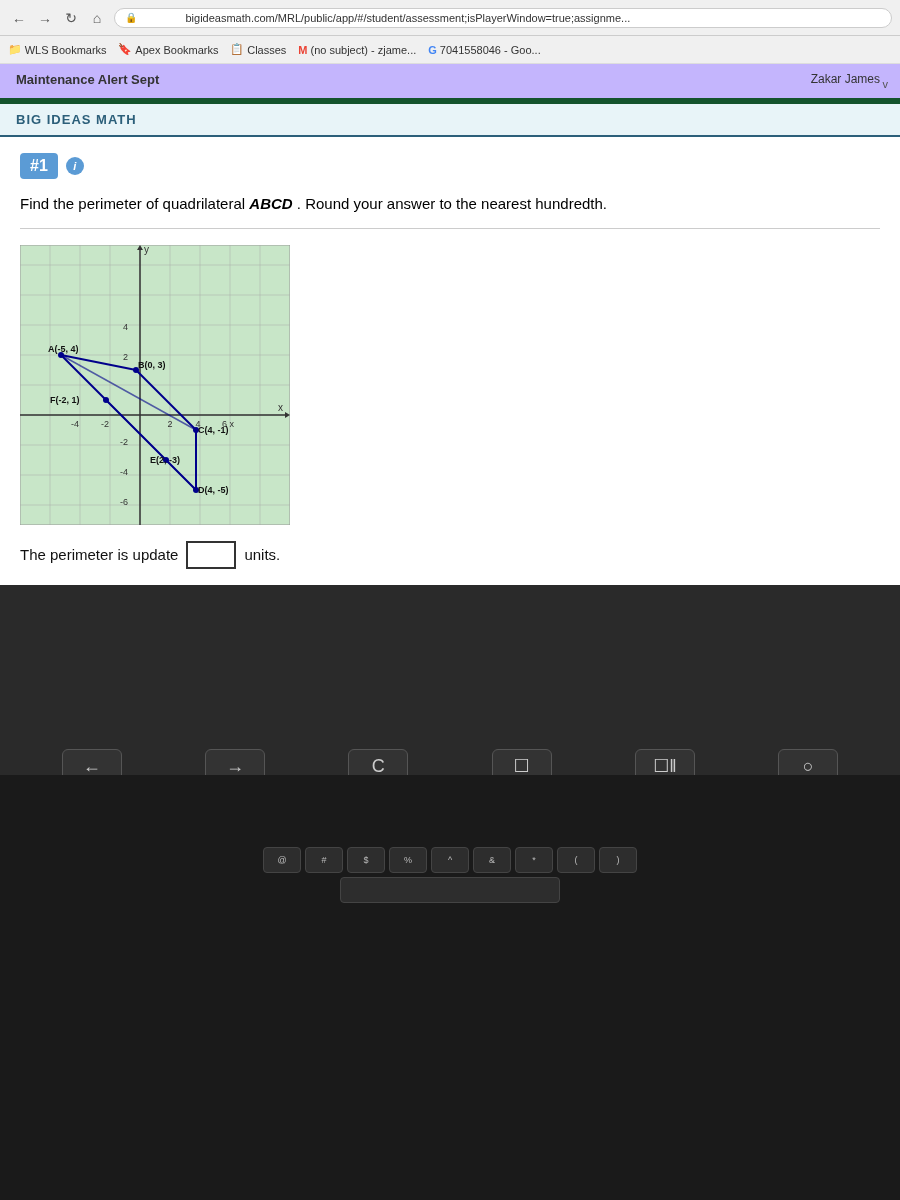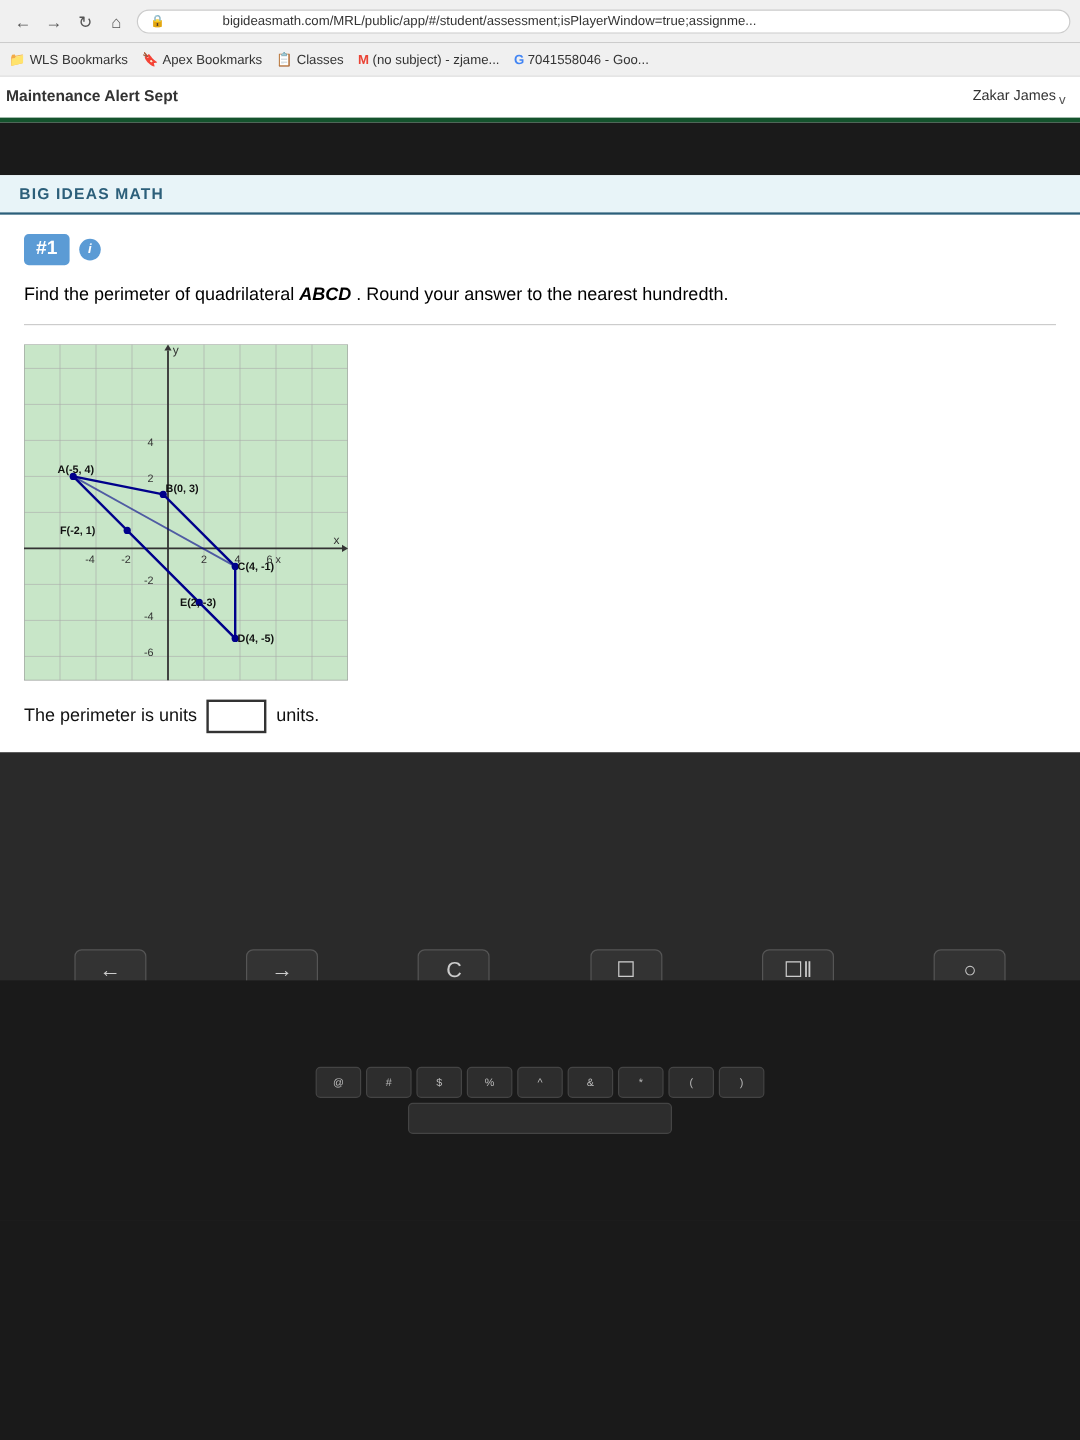--- a/index.html
+++ b/index.html
@@ -76,23 +76,23 @@
       color: #333;
       cursor: pointer;
       white-space: nowrap;
     }
     .bookmark-icon {
       font-size: 11px;
     }
 
     
     .alert-banner {
-      background: #ffffff;
-      border-bottom: 4px solid #14532d;
-      padding: 8px 5px;
+      background: #c4b5fd;
+      border-bottom: 6px solid #14532d;
+      padding: 8px 16px;
       font-size: 12px;
       color: #333;
       position: relative;
     }
     .alert-title {
       font-weight: bold;
       font-size: 13px;
       margin-bottom: 3px;
     }
     .alert-close {
@@ -109,21 +109,20 @@
       top: 8px;
       font-size: 12px;
       color: #333;
     }
 
     
     .page-content {
       background: white;
       width: 100%;
       padding: 0;
-      margin-top: 44px;
     }
 
     
     .bim-header {
       background: #e8f4f8;
       padding: 8px 16px;
       font-size: 13px;
       font-weight: bold;
       color: #2c5f7a;
       letter-spacing: 1px;
@@ -410,21 +409,21 @@
         <text x="28" y="107" font-size="9" fill="#111" font-weight="bold">A(-5, 4)</text>
         <text x="118" y="123" font-size="9" fill="#111" font-weight="bold">B(0, 3)</text>
         <text x="178" y="188" font-size="9" fill="#111" font-weight="bold">C(4, -1)</text>
         <text x="178" y="248" font-size="9" fill="#111" font-weight="bold">D(4, -5)</text>
         <text x="130" y="218" font-size="9" fill="#111" font-weight="bold">E(2, -3)</text>
         <text x="30" y="158" font-size="9" fill="#111" font-weight="bold">F(-2, 1)</text>
       </svg>
     </div>
 
     <div class="answer-row">
-      <span>The perimeter is units</span>
+      <span>The perimeter is update</span>
       <input class="answer-input" type="text" value="" style="">
       <span>units.</span>
     </div>
   </div>
 </div>
 
 <div class="laptop-body">
   <span class="lenovo-brand">Lenovo</span>
 
   <div class="taskbar-row">

